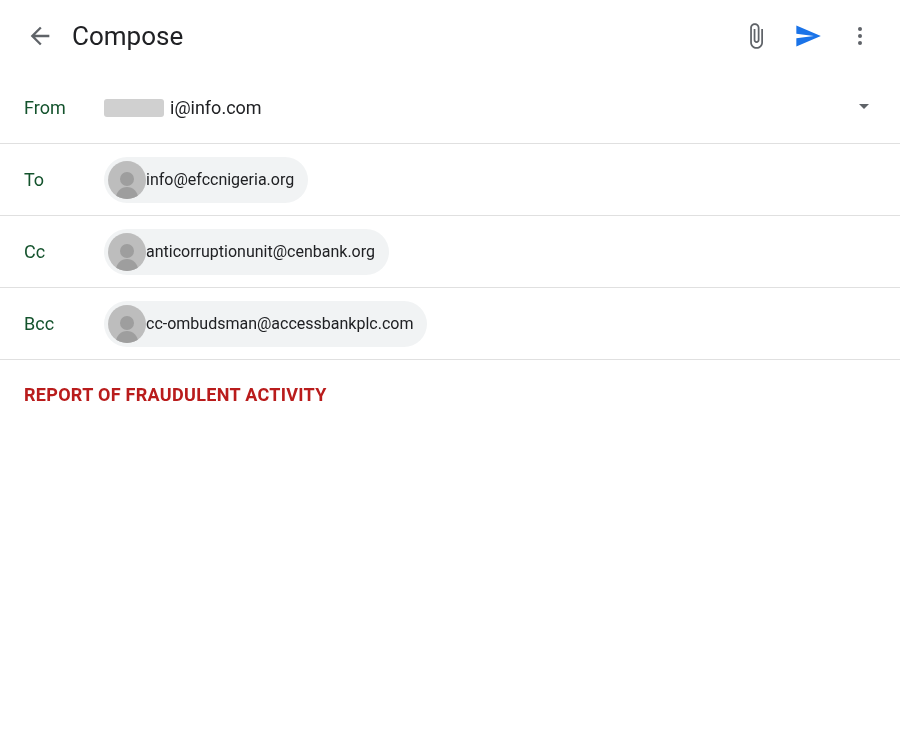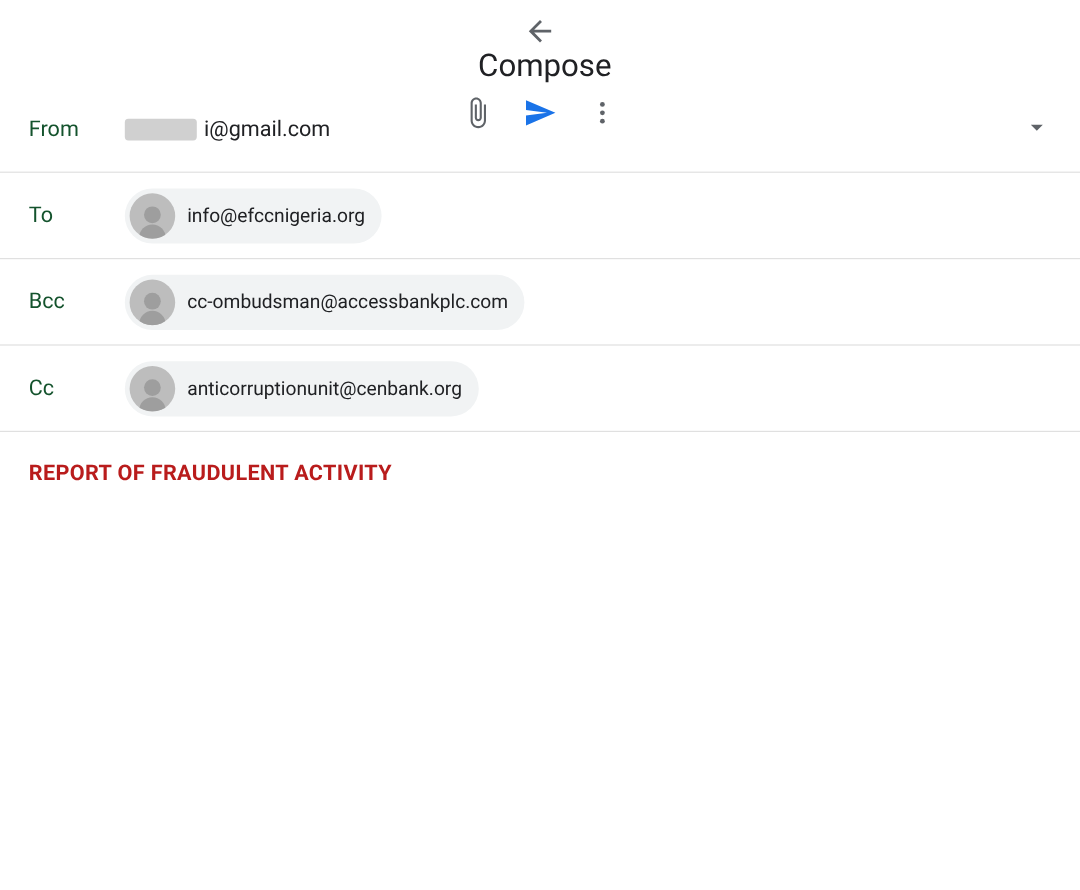--- a/index.html
+++ b/index.html
@@ -16,21 +16,20 @@
       overflow-x: hidden;
     }
 
     
     .header {
       display: flex;
       align-items: center;
       padding: 12px 16px;
       height: 72px;
       border-bottom: none;
-      flex-direction: column;
     }
 
     .header-back {
       width: 48px;
       height: 48px;
       display: flex;
       align-items: center;
       justify-content: center;
       cursor: pointer;
       border-radius: 50%;
@@ -112,21 +111,20 @@
       color: #5f6368;
     }
 
     
     .recipient-chip {
       display: inline-flex;
       align-items: center;
       background: #f1f3f4;
       border-radius: 24px;
       padding: 4px 14px 4px 4px;
-      gap: 10px;
       max-width: 500px;
     }
 
     .avatar-circle {
       width: 38px;
       height: 38px;
       border-radius: 50%;
       background: #bdbdbd;
       display: flex;
       align-items: center;
@@ -223,21 +221,21 @@
     </div>
   </div>
 </div>
 
 <div class="compose-body">
 
   <div class="field-row">
     <span class="field-label">From</span>
     <div class="from-email field-value">
       <span class="blurred-name"></span>
-        <span>i@gmail.com</span>
+        <span>i@info.com</span>
     </div>
     <div class="dropdown-arrow">
       <svg width="24" height="24" viewBox="0 0 24 24">
         <path d="M7 10l5 5 5-5z" fill="#5f6368"></path>
       </svg>
     </div>
   </div>
 
   <div class="field-row">
     <span class="field-label">To</span>
@@ -246,42 +244,42 @@
         <div class="avatar-person">
           <div class="avatar-head"></div>
           <div class="avatar-body"></div>
         </div>
       </div>
       <span class="chip-email">info@efccnigeria.org</span>
     </div>
   </div>
 
   <div class="field-row">
+    <span class="field-label">Cc</span>
+    <div class="recipient-chip">
+      <div class="avatar-circle">
+        <div class="avatar-person">
+          <div class="avatar-head"></div>
+          <div class="avatar-body"></div>
+        </div>
+      </div>
+      <span class="chip-email">anticorruptionunit@cenbank.org</span>
+    </div>
+  </div>
+
+  <div class="field-row">
     <span class="field-label">Bcc</span>
     <div class="recipient-chip">
       <div class="avatar-circle">
         <div class="avatar-person">
           <div class="avatar-head"></div>
           <div class="avatar-body"></div>
         </div>
       </div>
       <span class="chip-email">cc-ombudsman@accessbankplc.com</span>
     </div>
   </div>
 
-  <div class="field-row">
-    <span class="field-label">Cc</span>
-    <div class="recipient-chip">
-      <div class="avatar-circle">
-        <div class="avatar-person">
-          <div class="avatar-head"></div>
-          <div class="avatar-body"></div>
-        </div>
-      </div>
-      <span class="chip-email">anticorruptionunit@cenbank.org</span>
-    </div>
-  </div>
-
   <div class="subject-area">
     <span class="subject-text">REPORT OF FRAUDULENT ACTIVITY</span>
   </div>
 
 </div>
 
 </body></html>

